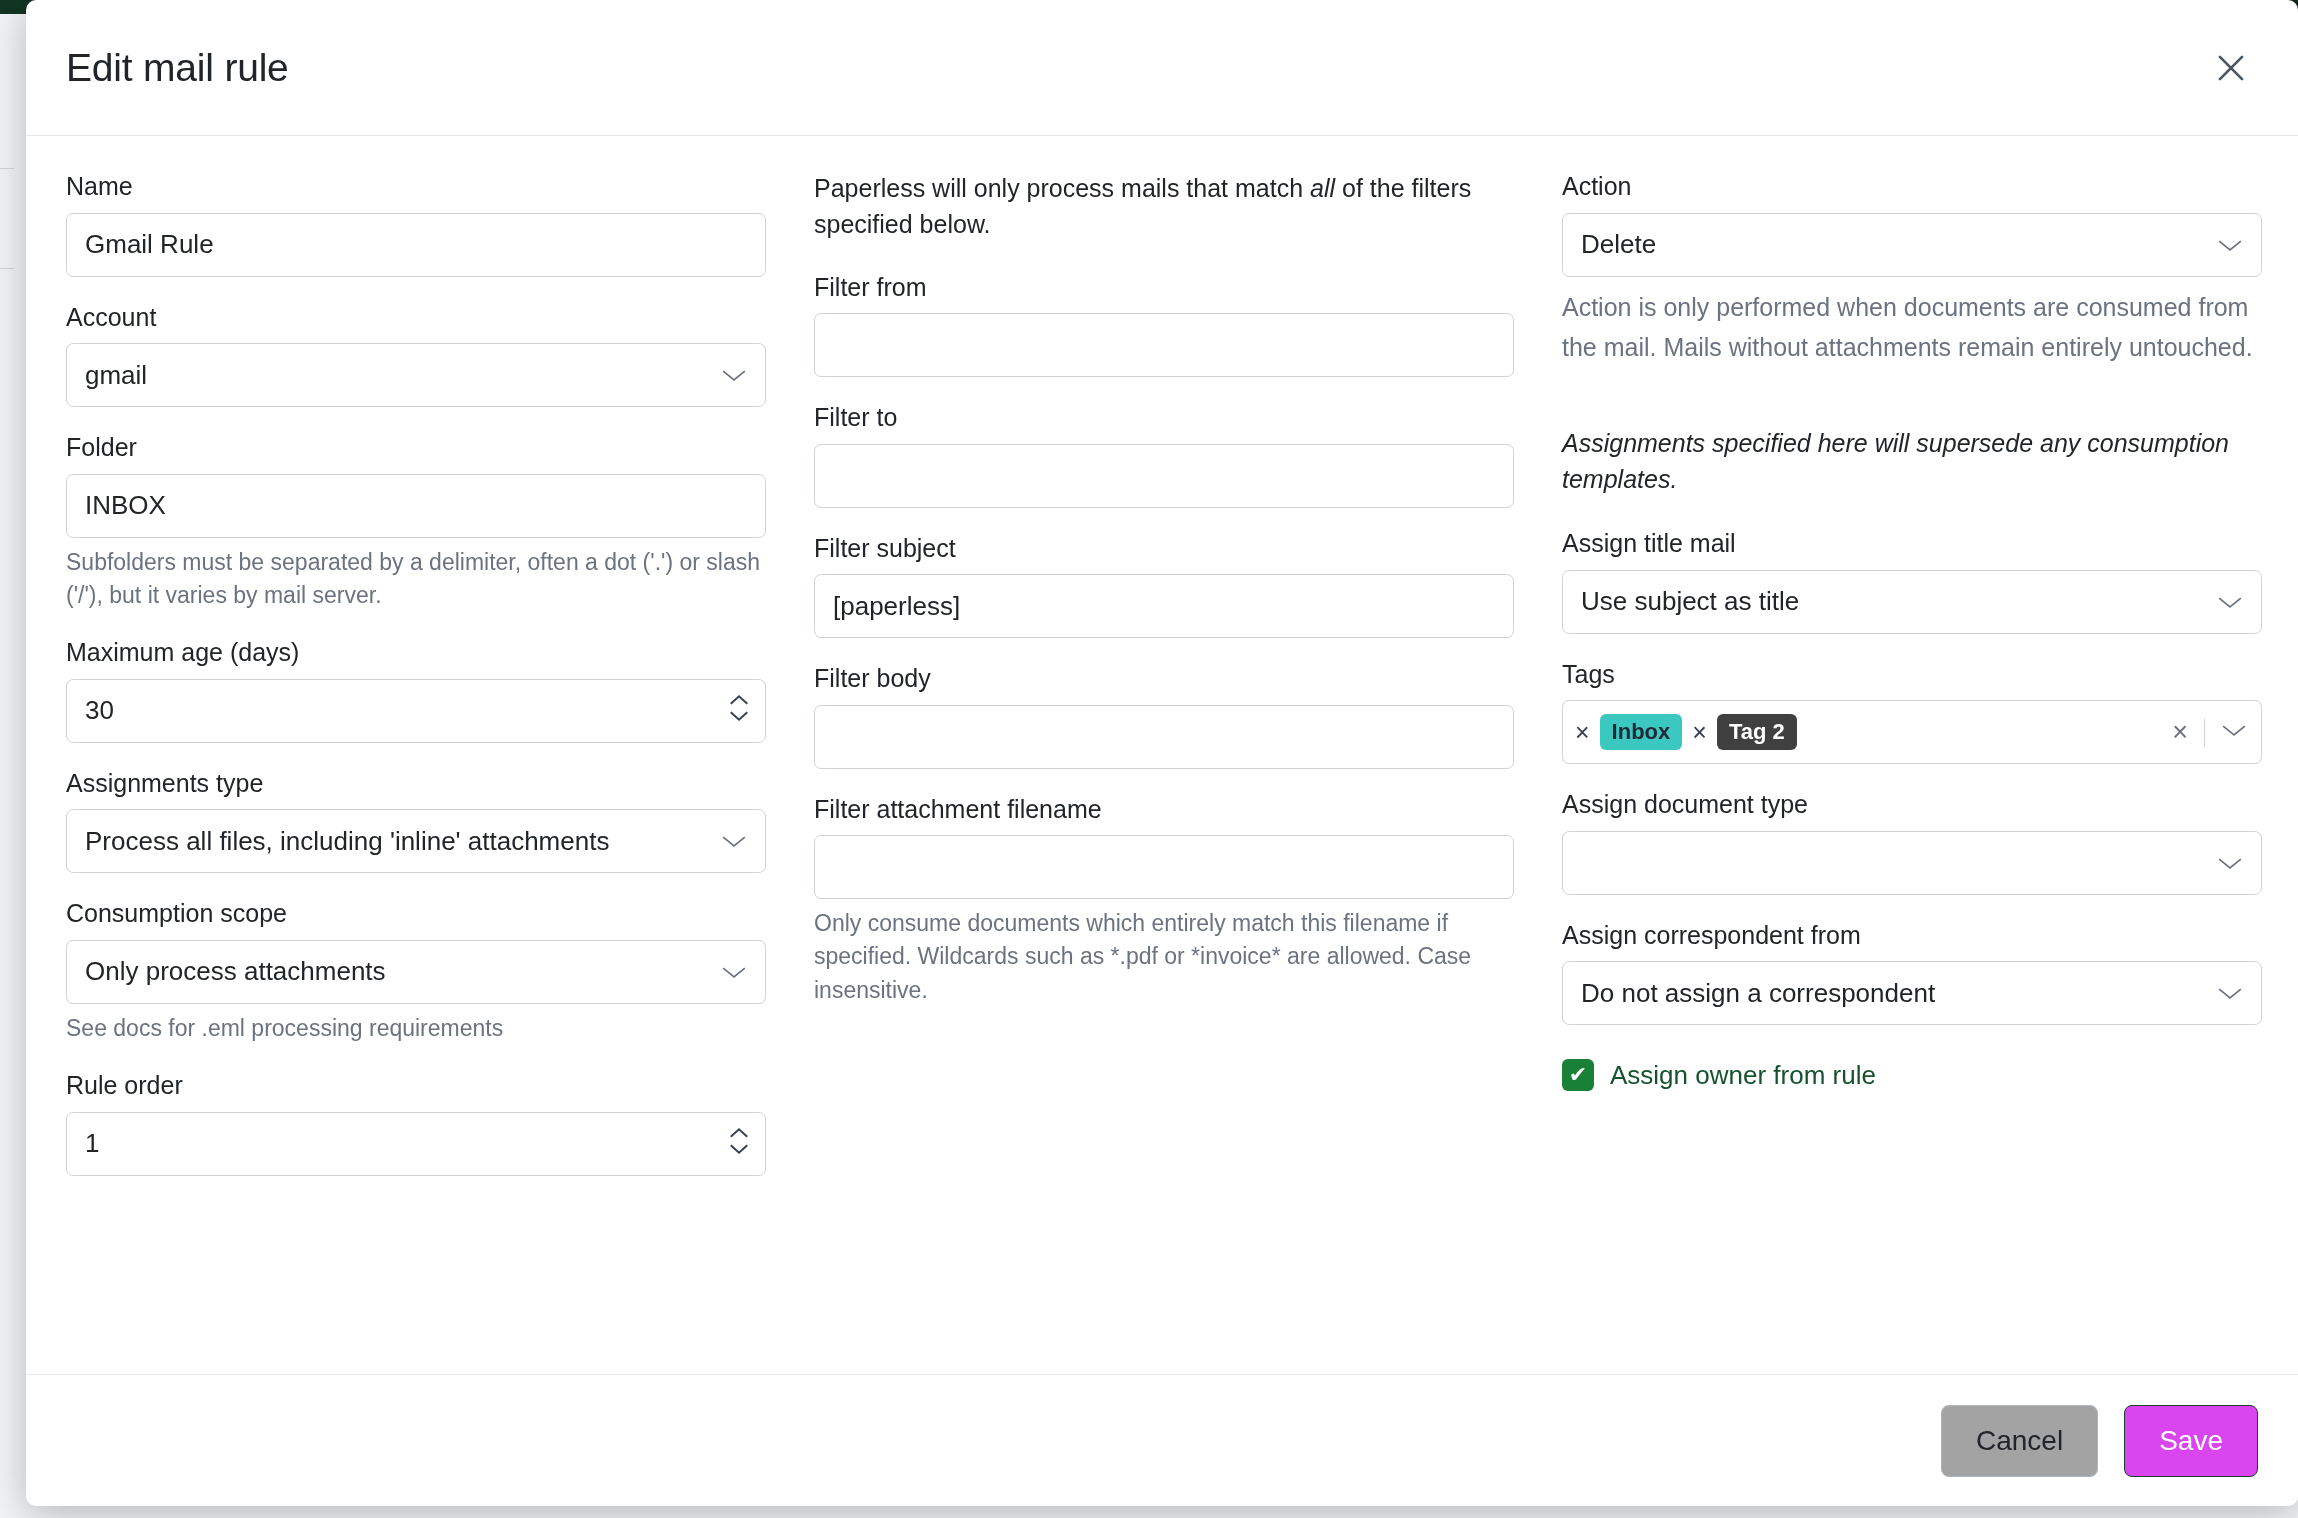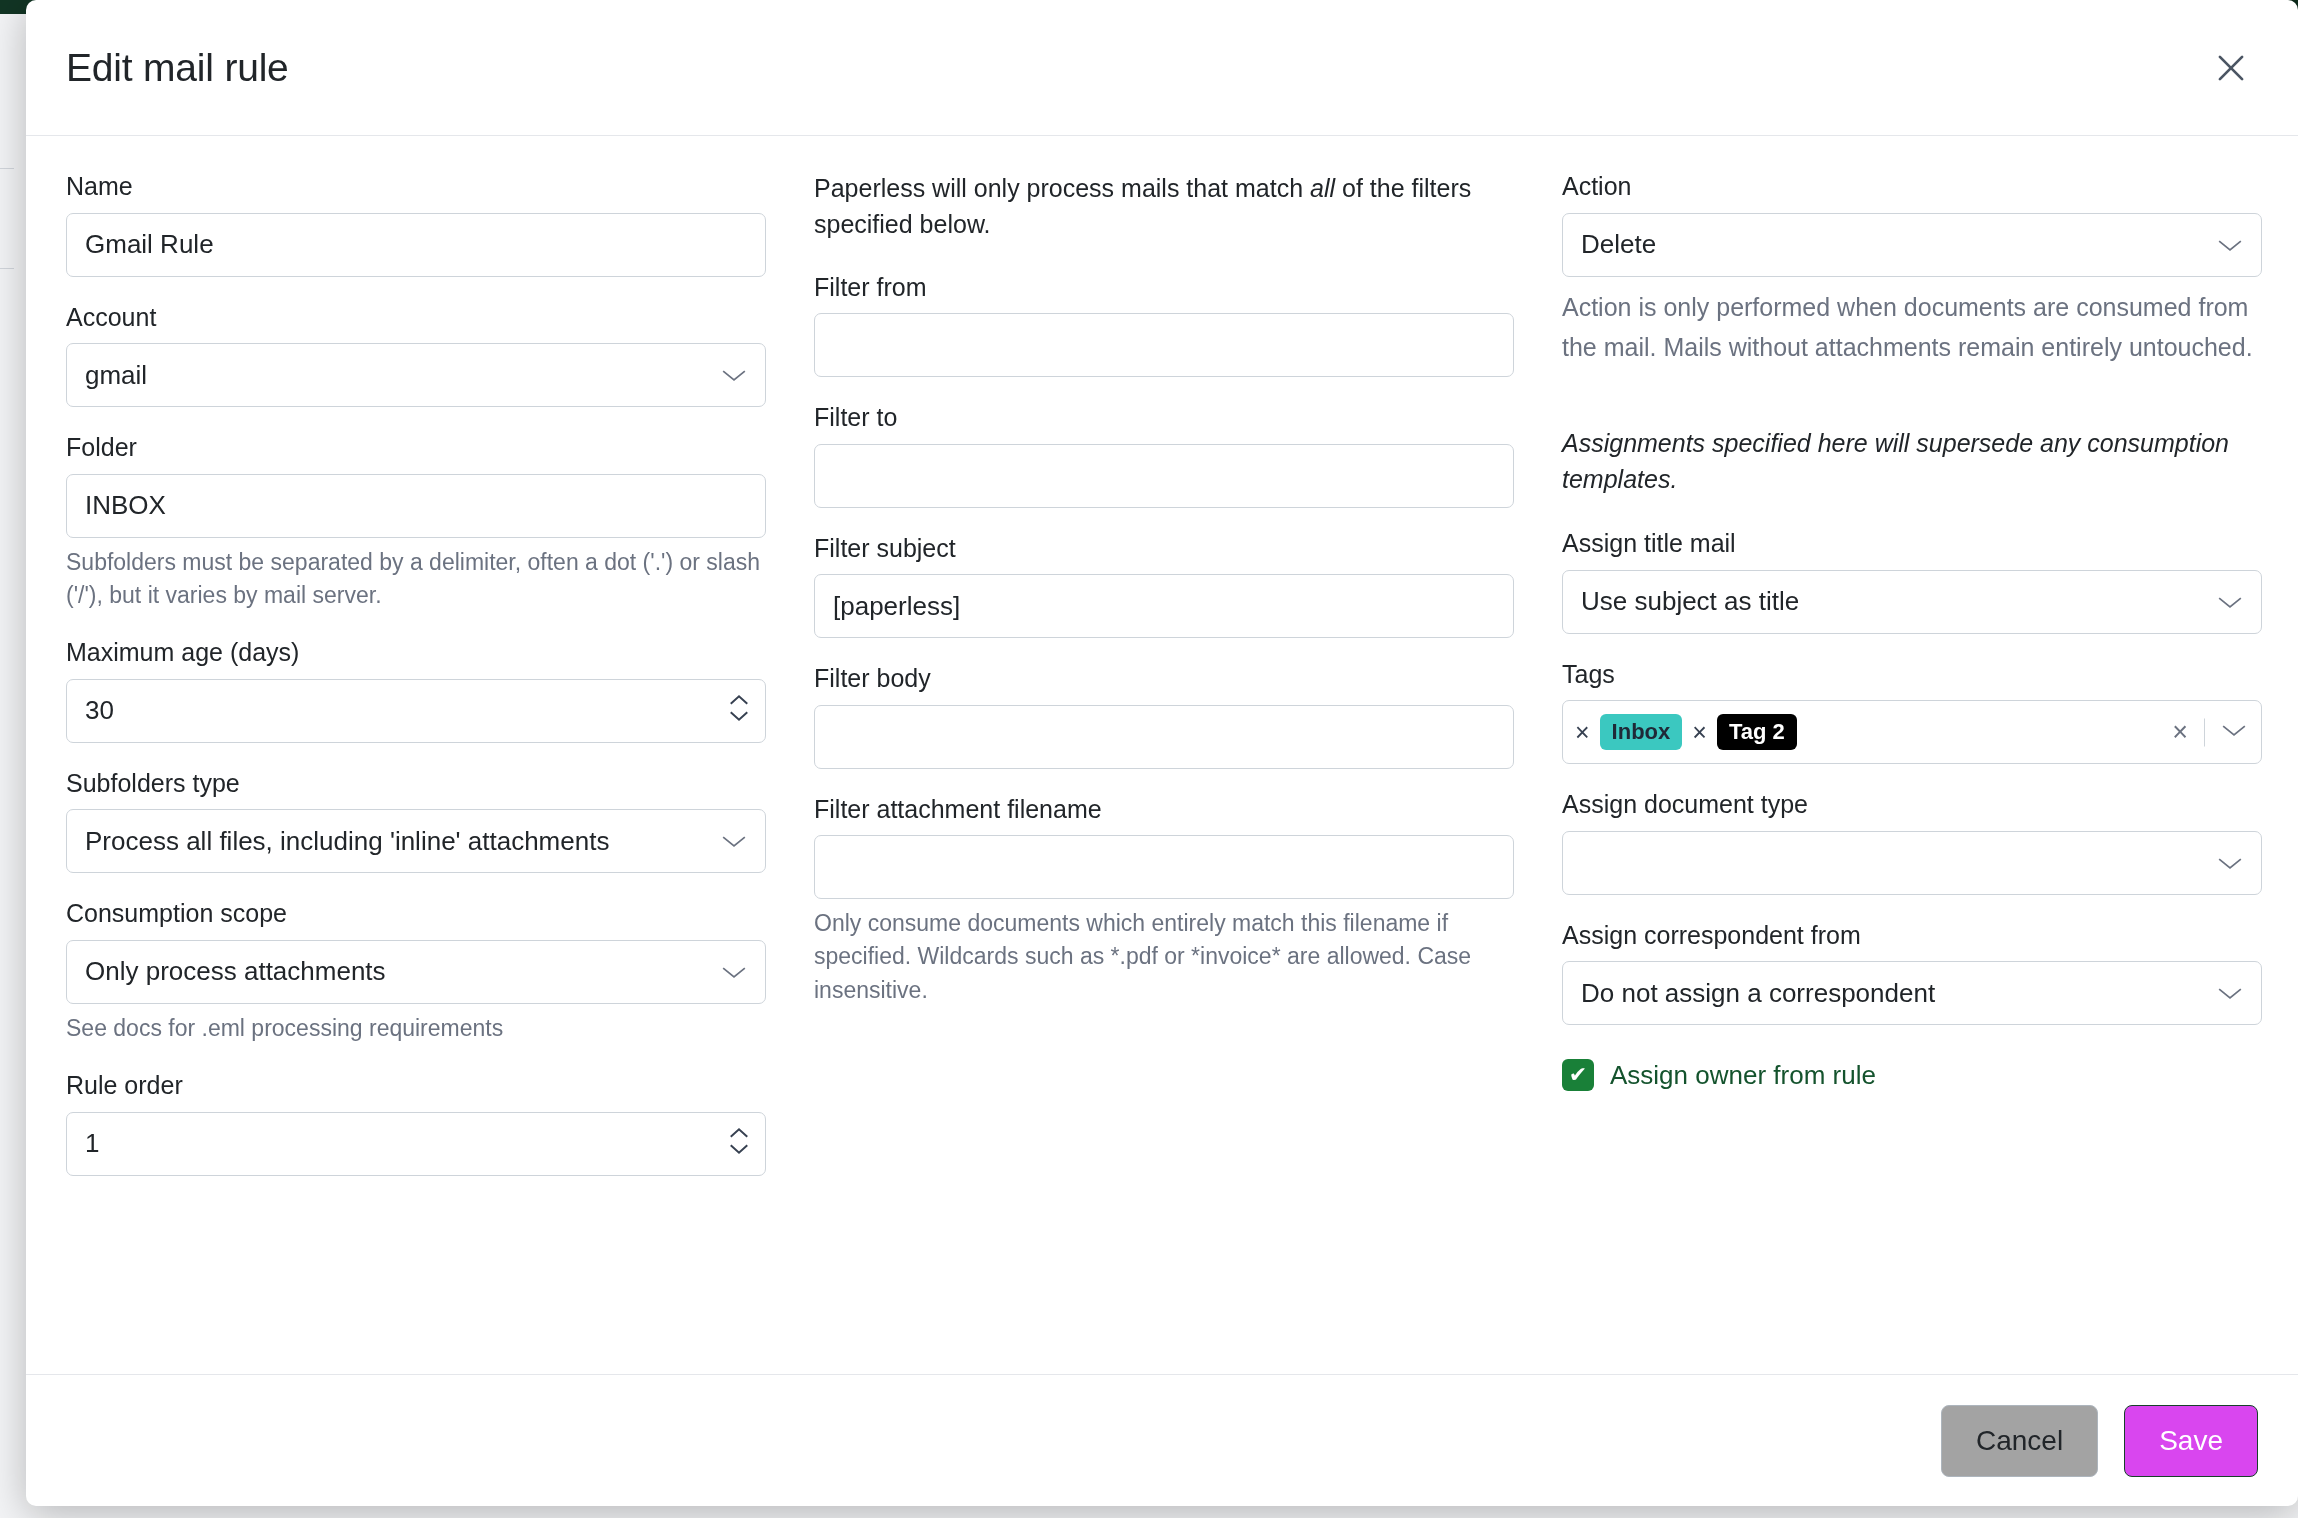--- a/index.html
+++ b/index.html
@@ -293,21 +293,21 @@
           <svg width="22" height="13" viewBox="0 0 24 14" fill="none" stroke="currentColor" stroke-width="2.2">
               <path d="M3 11l9-8 9 8"></path>
             </svg>
           <svg width="22" height="13" viewBox="0 0 24 14" fill="none" stroke="currentColor" stroke-width="2.2">
               <path d="M3 3l9 8 9-8"></path>
             </svg>
         </span>
       </div>
 
       <div class="field">
-        <span class="fl">Subfolders type</span>
+        <span class="fl">Assignments type</span>
         <div class="select">
           <span>Process all files, including 'inline' attachments</span>
           <span class="caret">
             <svg width="26" height="16" viewBox="0 0 24 14" fill="none" stroke="currentColor" stroke-width="1.6">
                 <path d="M2 3l10 8 10-8"></path>
               </svg>
           </span>
         </div>
       </div>
 
@@ -404,21 +404,21 @@
 
       <div class="field">
         <span class="fl">Tags</span>
         <div class="tags-control">
           <span class="tag-group">
             <span class="tag-x">×</span>
             <span class="tag-chip" style="background:#3bc8c0;color:#1f2937">Inbox</span>
           </span>
           <span class="tag-group">
             <span class="tag-x">×</span>
-            <span class="tag-chip" style="background:#000000;color:#ffffff">Tag 2</span>
+            <span class="tag-chip" style="background:#404040;color:#ffffff">Tag 2</span>
           </span>
           <span class="tags-right">
             <span style="font-size:27px">×</span>
             <span class="tags-sep"></span>
             <span>
               <svg width="26" height="16" viewBox="0 0 24 14" fill="none" stroke="currentColor" stroke-width="1.6">
                   <path d="M2 3l10 8 10-8"></path>
                 </svg>
             </span>
           </span>

